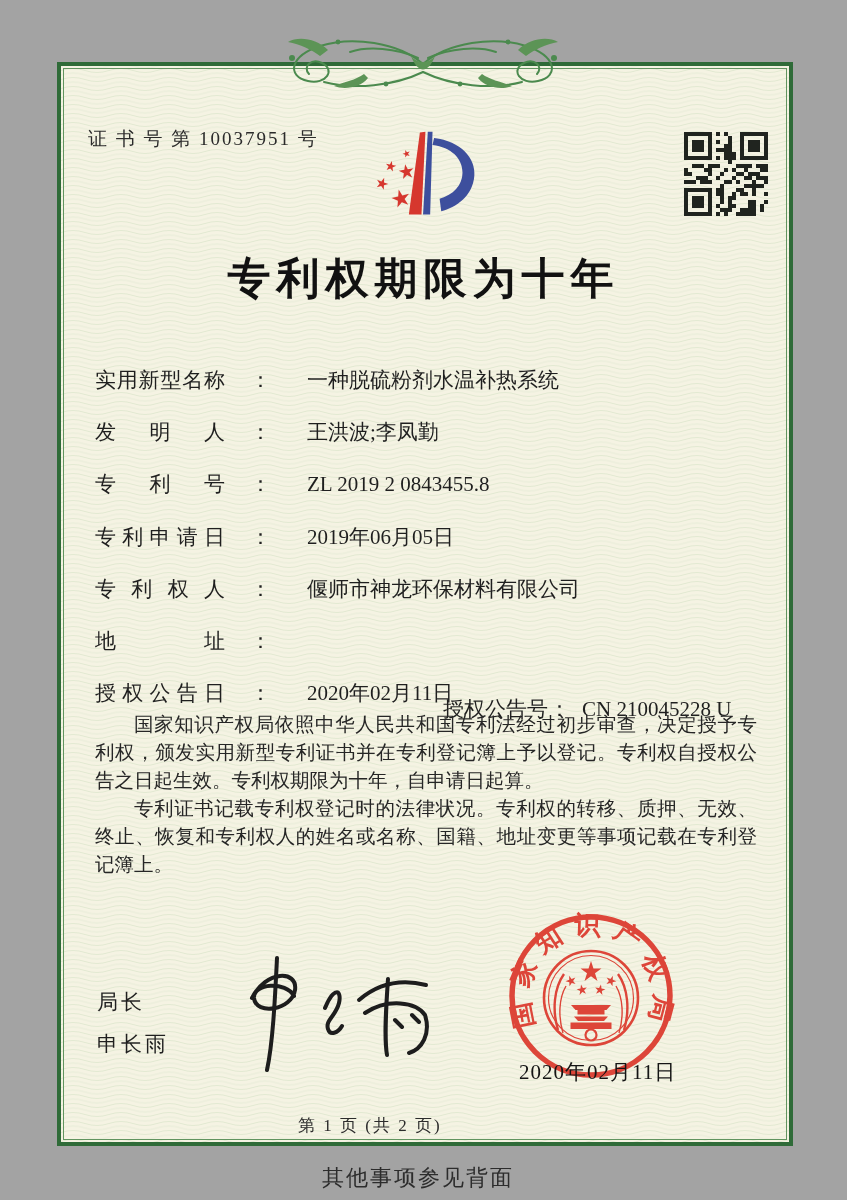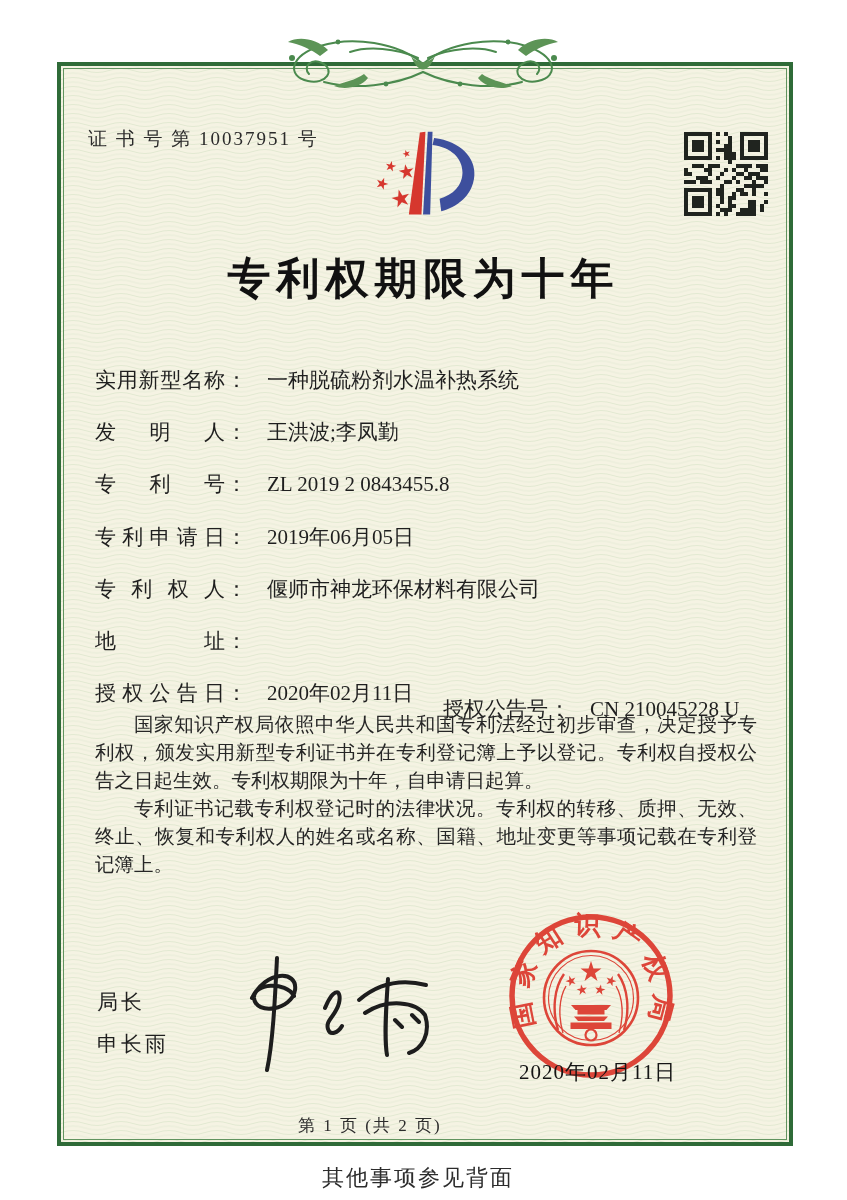--- a/index.html
+++ b/index.html
@@ -1,40 +1,40 @@
 <!DOCTYPE html>
 <html><head>
 <meta charset="utf-8">
 <style>
   html,body{margin:0;padding:0;background:#e8e5d8;}
   .page{
     position:relative;width:847px;height:1200px;overflow:hidden;
-    background:#ffffff;
+    background:#a3a3a3;
     font-family:"Liberation Serif","DejaVu Serif",serif;
     color:#1f1f1f;
   }
   
   .cert{
     position:absolute;left:57px;top:62px;width:736px;height:1084px;
     box-sizing:border-box;border:4px solid #2f6b38;background:#f5f3e3;
   }
   .cert .innerline{
     position:absolute;inset:2px;border:1.6px solid #61945f;pointer-events:none;
   }
   .texture{position:absolute;inset:0;width:100%;height:100%;opacity:.6;}
   
   .abs{position:absolute;z-index:3;}
   .certno{left:88px;top:126px;font-size:19px;letter-spacing:2px;color:#2b2b2b;}
   .logo{left:356px;top:122px;width:142px;height:103px;}
   .qr{left:684px;top:132px;width:84px;height:84px;}
   .title{left:0;top:250px;width:100%;text-align:center;font-size:43px;font-weight:700;letter-spacing:6px;color:#111;}
-  .frow{position:absolute;left:95px;display:flex;align-items:baseline;font-size:21px;white-space:nowrap;z-index:3;}
+  .frow{position:absolute;left:95px;display:flex;align-items:baseline;font-size:21px;white-space:nowrap;z-index:3;gap:24px;}
   .flabel{display:inline-block;width:130px;text-align:justify;text-align-last:justify;}
   .fcolon{margin-left:1px;}
-  .fvalue{margin-left:20px;}
+  .fvalue{margin-left:12px;}
   .pair2{position:absolute;left:348px;top:16px;display:flex;align-items:center;}
   .pair2 .fvalue{}
   .paras{left:95px;top:711px;width:662px;font-size:19.5px;line-height:28px;text-align:justify;color:#262626;}
   .paras p{margin:0;text-indent:2em;}
   .chief-title{left:97px;top:988px;font-size:21px;letter-spacing:3px;}
   .chief-name{left:97px;top:1030px;font-size:21px;letter-spacing:3px;}
   .sig{left:228px;top:950px;width:218px;height:122px;}
   .seal{left:504px;top:906px;width:174px;height:180px;}
   .sealdate{left:519px;top:1058px;font-size:21px;letter-spacing:1px;color:#141414;}
   .pageinfo{left:298px;top:1114px;font-size:17px;letter-spacing:2px;color:#2c2c2c;}

